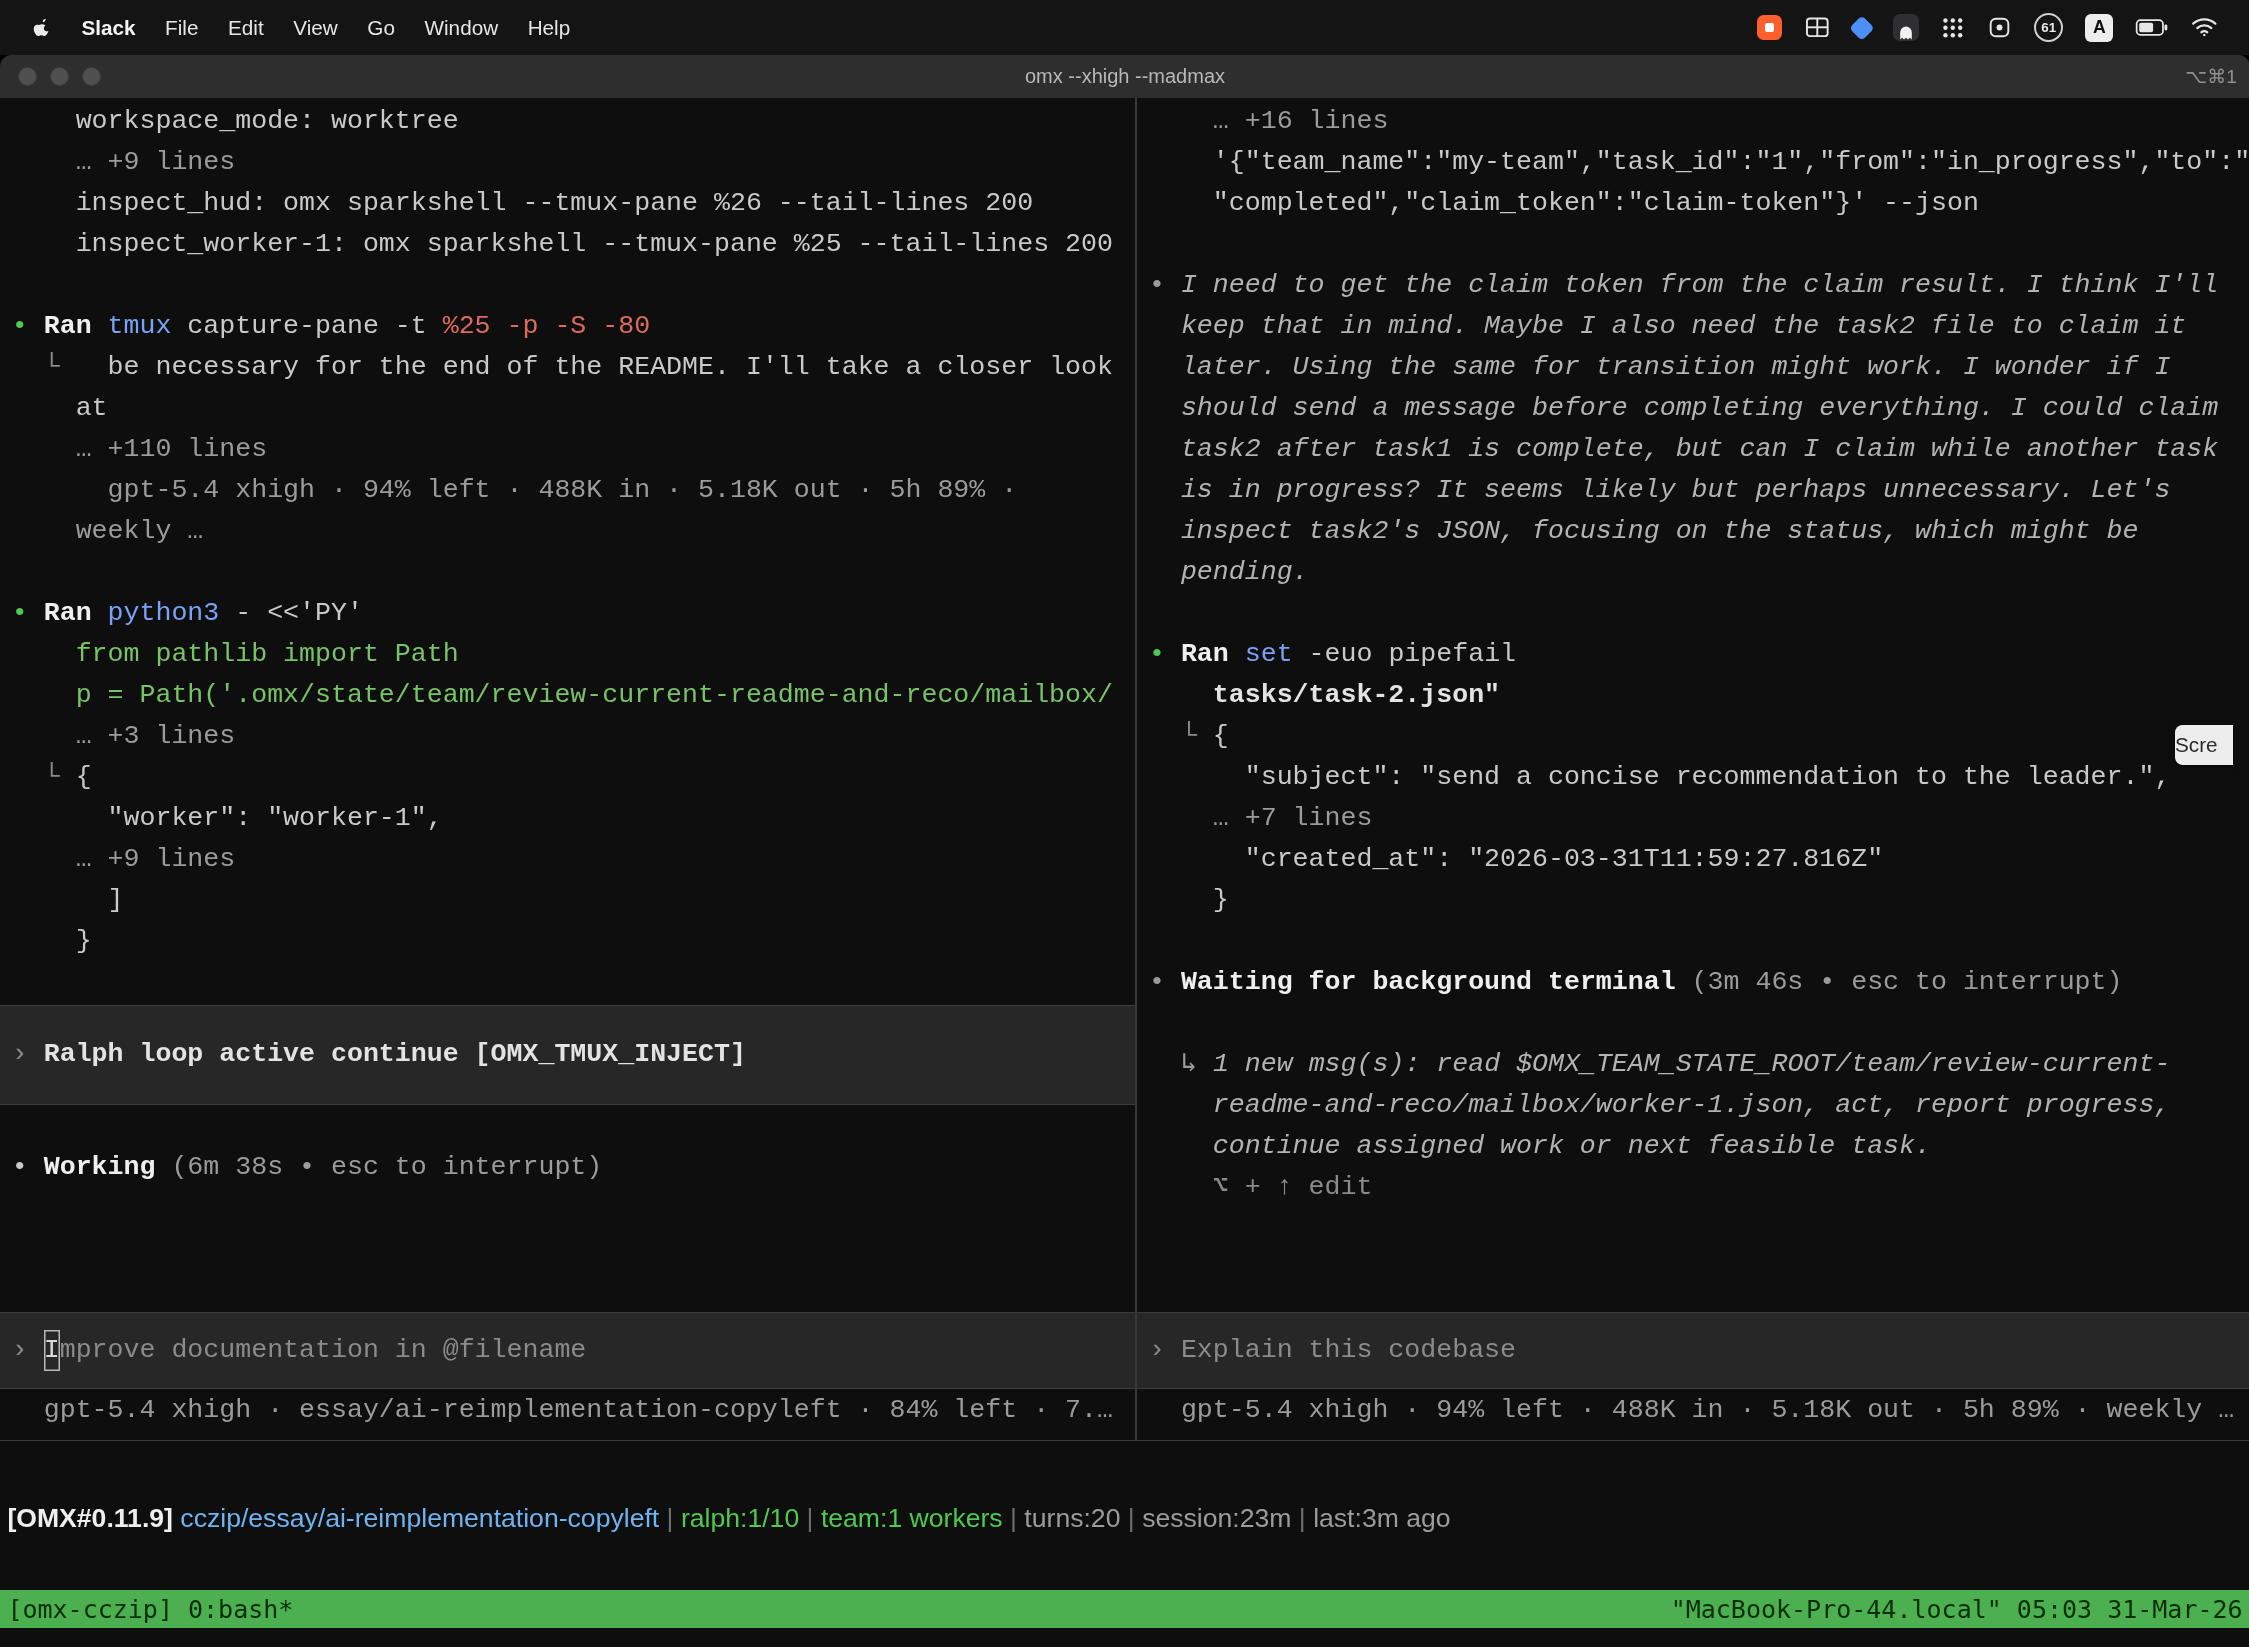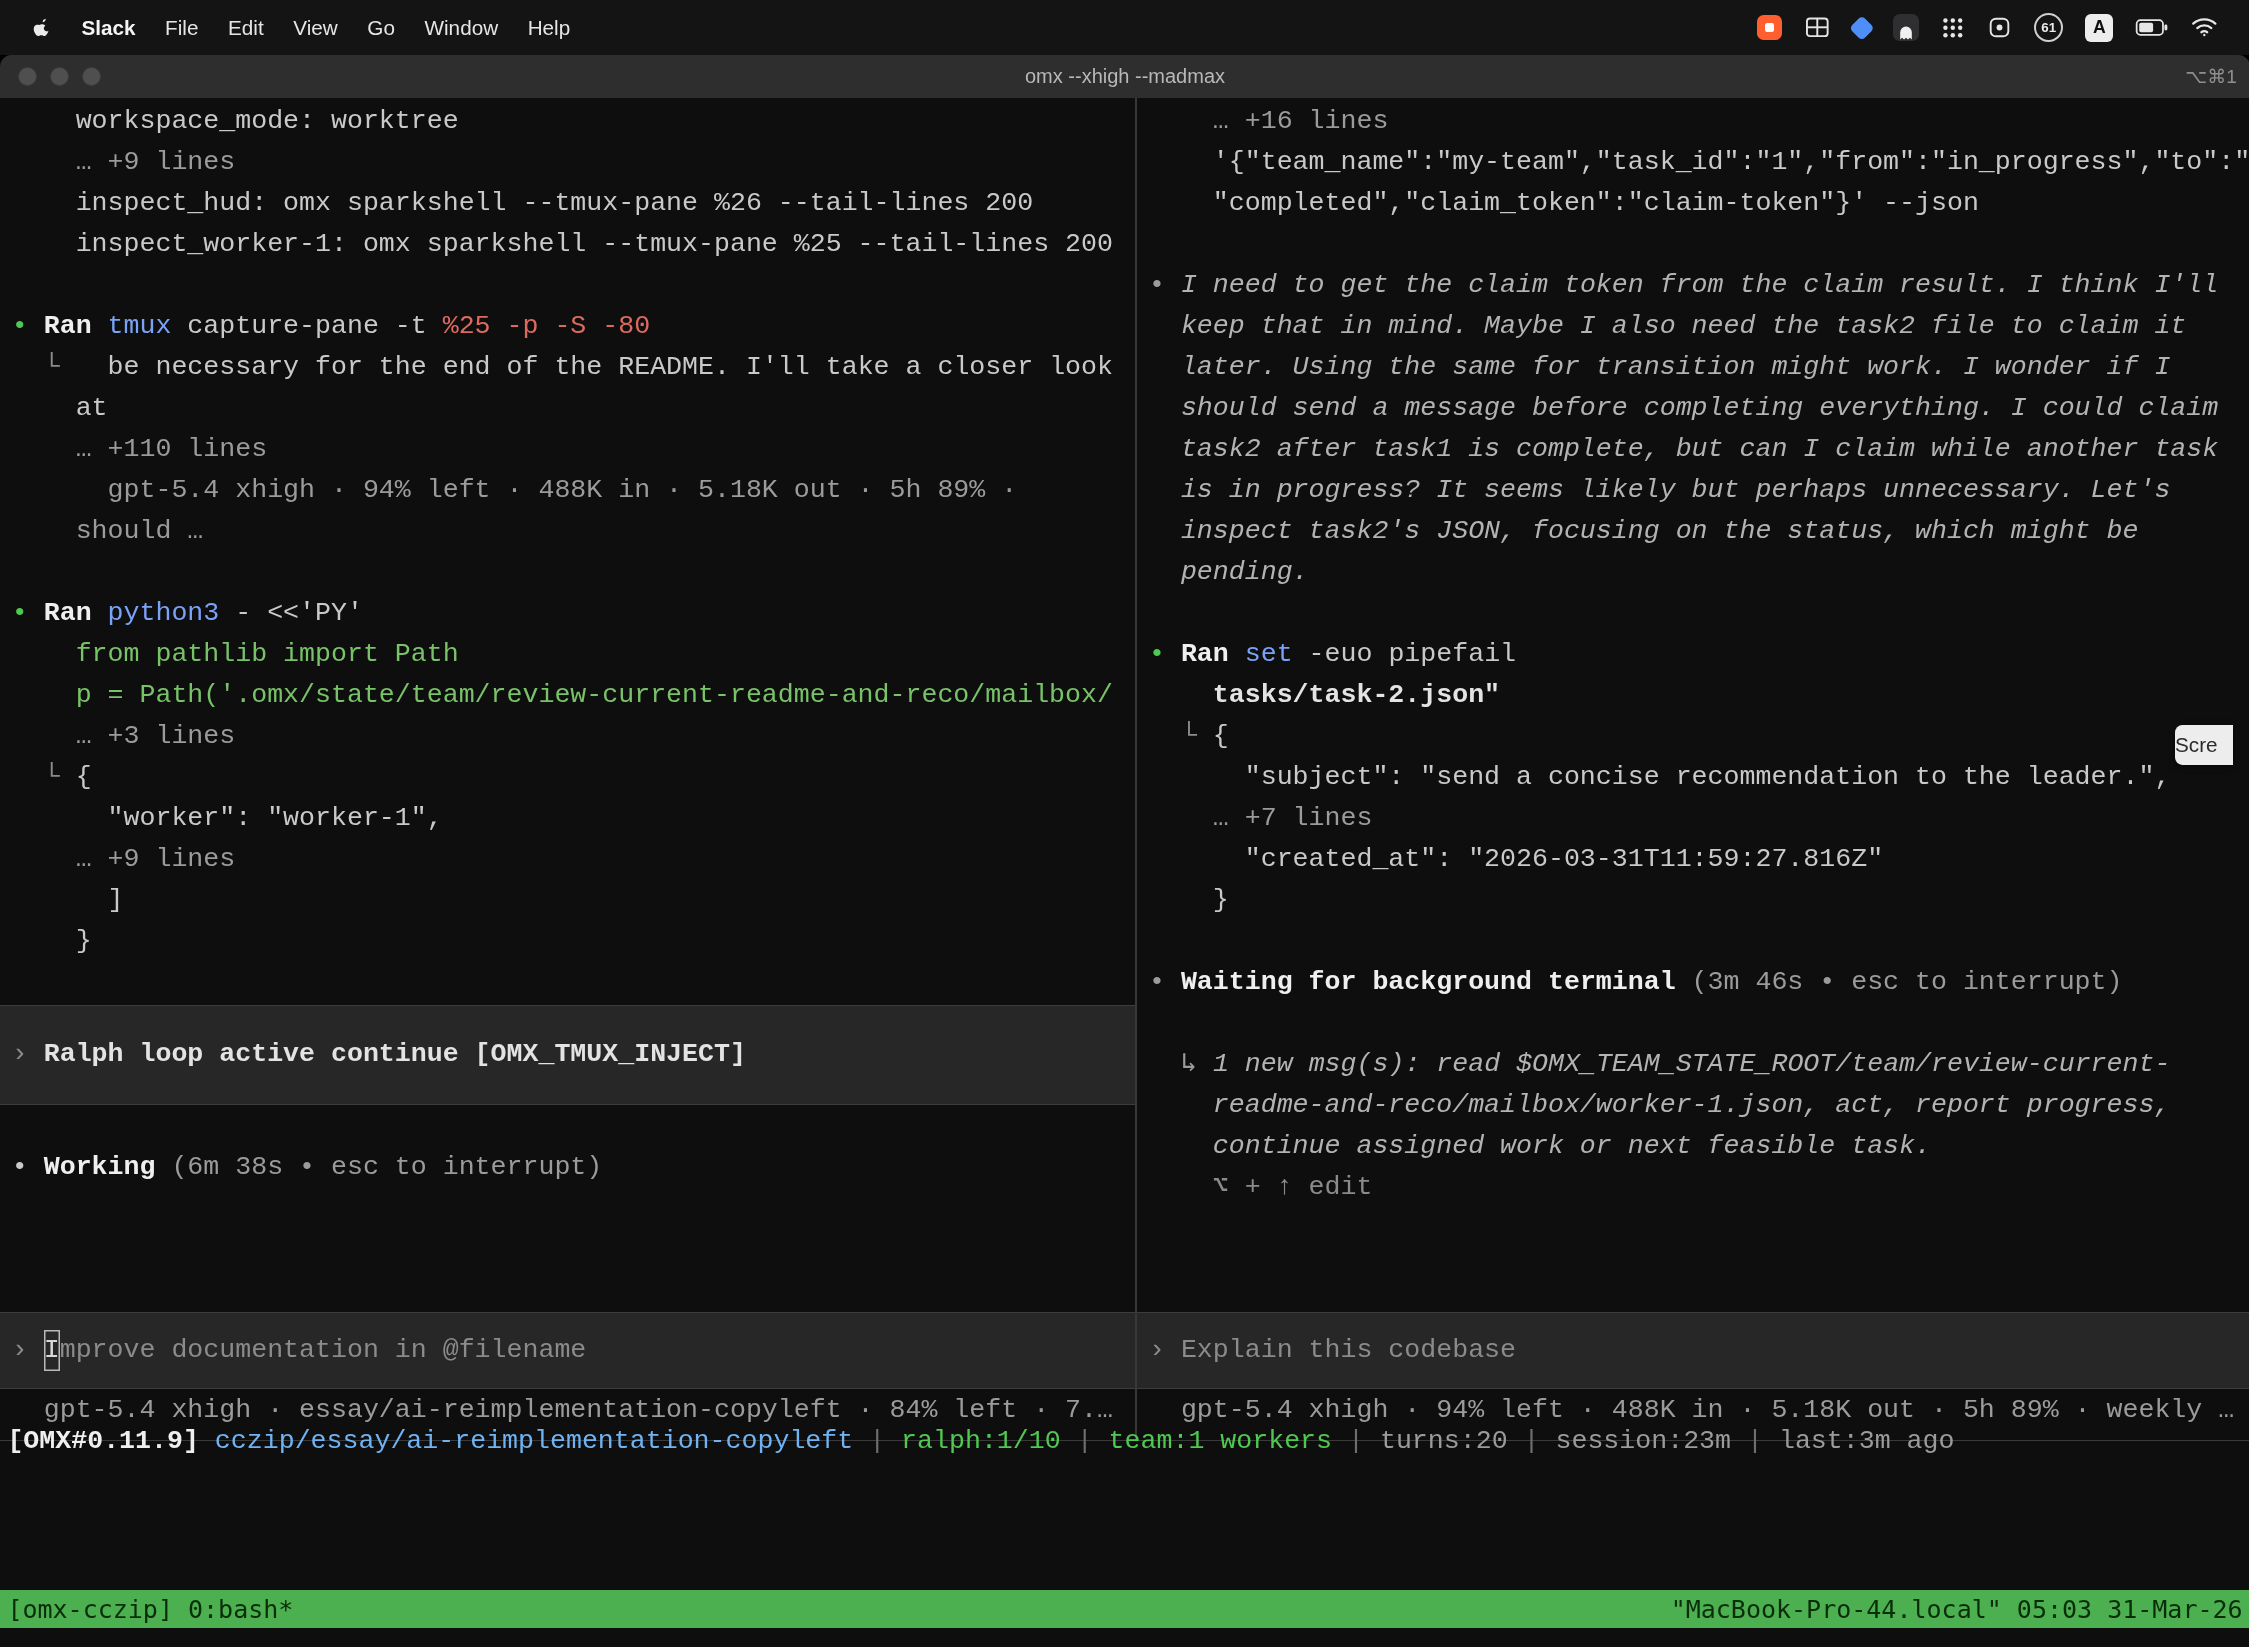--- a/index.html
+++ b/index.html
@@ -76,22 +76,22 @@
   .sg-red{color:var(--arg_red,#de6a5f);}
   .sg-green{color:var(--code_green,#78c268);}
   .sg-bullet{color:var(--accent_green,#4fc94f);}
   .sg-ital{color:#b3b3b3;font-style:italic;}
   .sg-pathblue{color:var(--path_blue,#6fb3f2);}
   .sg-sgreen{color:var(--accent_green,#4fc94f);}
   .sg-sep{color:#6e6e6e;}
   .sg-cursor{color:#d8d8d8;box-shadow:inset 0 0 0 1.5px #b9b9b9;}
   
   .omx-status{
-    position:absolute;top:1366px;left:0;right:0;height:41px;
-    font-family:Liberation Mono, monospace;
+    position:absolute;top:1443px;left:0;right:0;height:41px;
+    font-family:Liberation Sans, sans-serif;
   }
   .omx-status .tline{padding-left:7.4px;}
   
   .tmuxbar{
     position:absolute;top:1535px;left:0;right:0;height:38px;
     background:var(--tmux_green,#4caf50);color:#0a2e0a;
     display:flex;align-items:center;justify-content:space-between;
     font-family:"DejaVu Sans Mono",monospace;font-size:25px;
     padding:0 7.4px;box-sizing:border-box;
   }
@@ -211,21 +211,21 @@
           <div class="tline"><span class="sg-def">    workspace_mode: worktree</span></div>
           <div class="tline"><span class="sg-dim">    … +9 lines</span></div>
           <div class="tline"><span class="sg-def">    inspect_hud: omx sparkshell --tmux-pane %26 --tail-lines 200</span></div>
           <div class="tline"><span class="sg-def">    inspect_worker-1: omx sparkshell --tmux-pane %25 --tail-lines 200</span></div>
           <div class="tline"></div>
           <div class="tline"><span class="sg-bullet">• </span><span class="sg-boldw">Ran </span><span class="sg-blue">tmux </span><span class="sg-def">capture-pane -t </span><span class="sg-red">%25 -p -S -80</span></div>
           <div class="tline"><span class="sg-dim2">  └   </span><span class="sg-def">be necessary for the end of the README. I'll take a closer look</span></div>
           <div class="tline"><span class="sg-def">    at</span></div>
           <div class="tline"><span class="sg-dim">    … +110 lines</span></div>
           <div class="tline"><span class="sg-dim">      gpt-5.4 xhigh · 94% left · 488K in · 5.18K out · 5h 89% ·</span></div>
-          <div class="tline"><span class="sg-dim">    should …</span></div>
+          <div class="tline"><span class="sg-dim">    weekly …</span></div>
           <div class="tline"></div>
           <div class="tline"><span class="sg-bullet">• </span><span class="sg-boldw">Ran </span><span class="sg-blue">python3 </span><span class="sg-def">- &lt;&lt;'PY'</span></div>
           <div class="tline"><span class="sg-green">    from pathlib import Path</span></div>
           <div class="tline"><span class="sg-green">    p = Path('.omx/state/team/review-current-readme-and-reco/mailbox/</span></div>
           <div class="tline"><span class="sg-dim">    … +3 lines</span></div>
           <div class="tline"><span class="sg-dim2">  └ </span><span class="sg-def">{</span></div>
           <div class="tline"><span class="sg-def">      "worker": "worker-1",</span></div>
           <div class="tline"><span class="sg-dim">    … +9 lines</span></div>
           <div class="tline"><span class="sg-def">      ]</span></div>
           <div class="tline"><span class="sg-def">    }</span></div>

